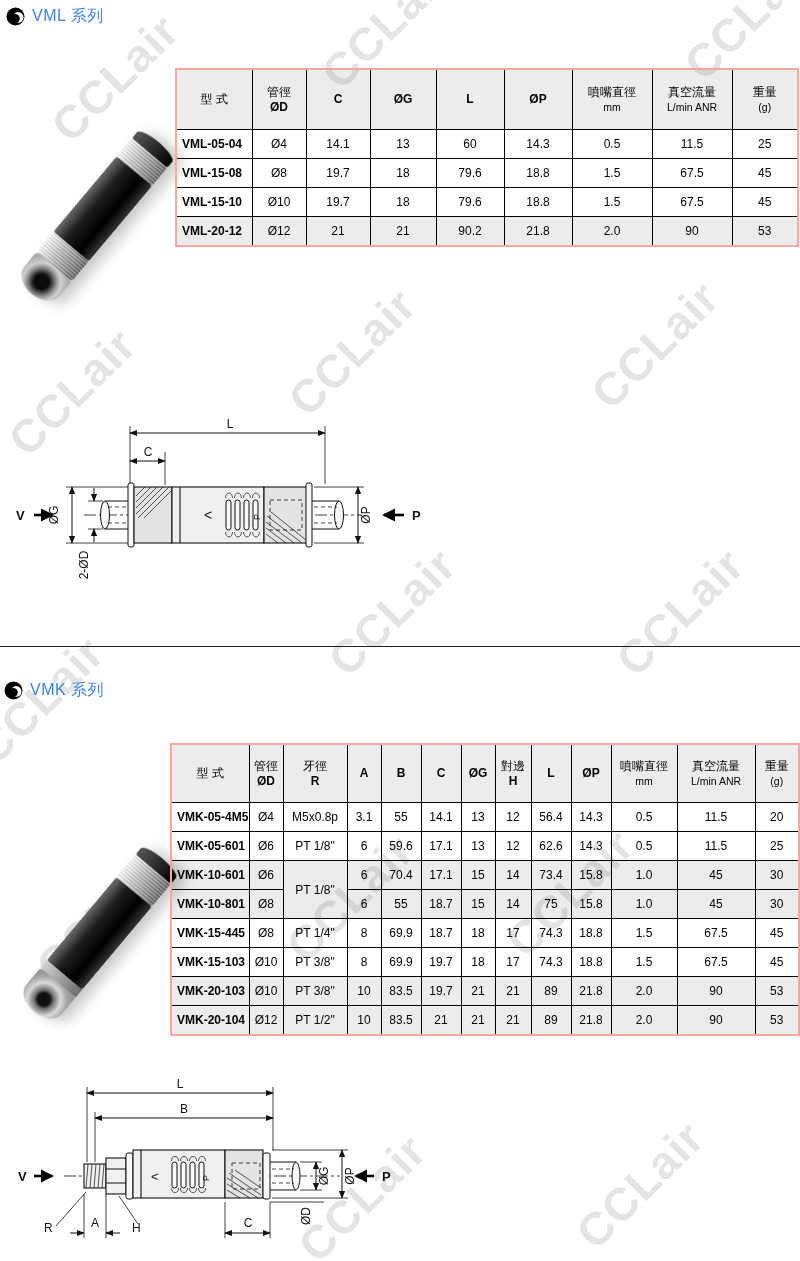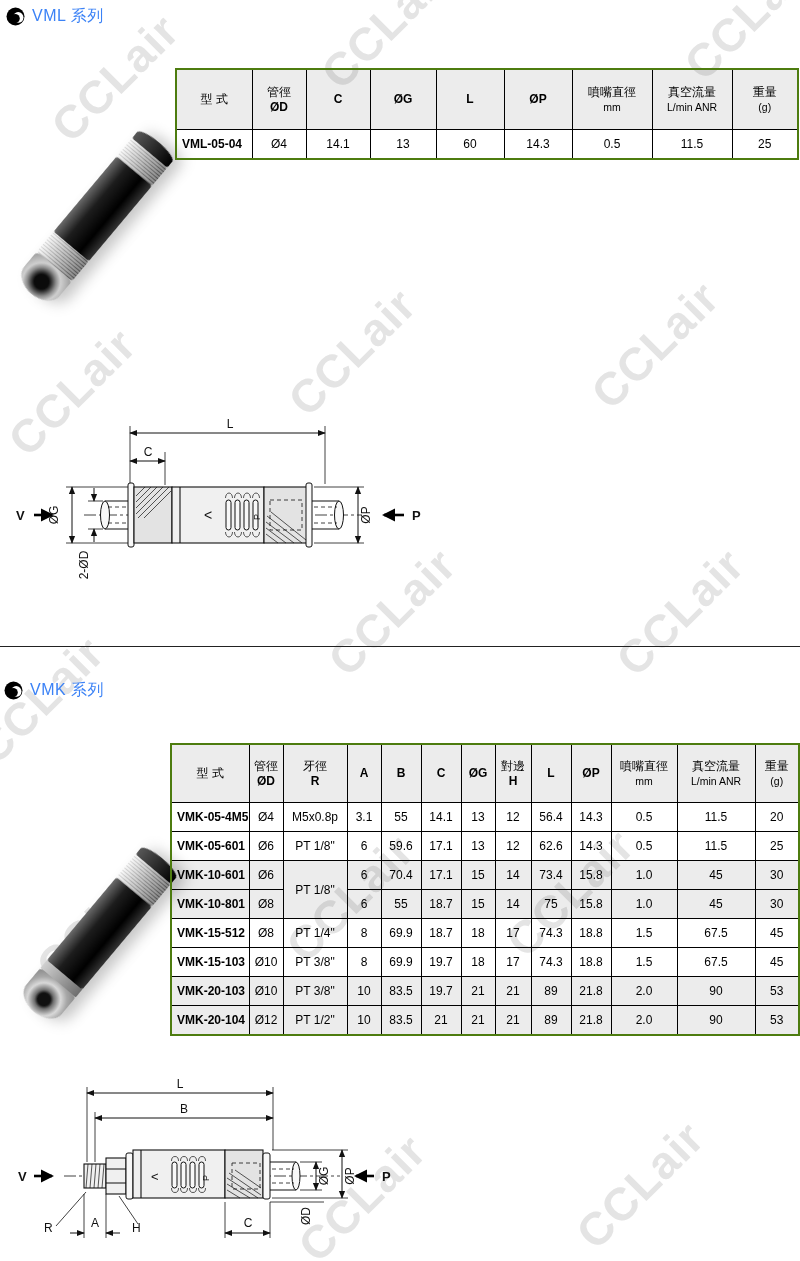--- a/index.html
+++ b/index.html
@@ -15,21 +15,21 @@
 
   
   .sec-head{position:absolute;display:flex;align-items:center;gap:7px;z-index:3;}
   .sec-head .ttl{font-size:16px;color:#3b82f6;letter-spacing:0.5px;}
   .bullet{display:block;}
 
   
   table.spec{border-collapse:collapse;table-layout:fixed;background:transparent;}
   table.spec td,table.spec th{border:1px solid #000;padding:0 4px;font-size:12px;
       text-align:center;vertical-align:middle;overflow:hidden;white-space:nowrap;}
-  table.spec{border:2px solid #4d7c0f;}
+  table.spec{border:2px solid #fca5a5;}
   table.spec th{font-weight:normal;background:rgba(0,0,0,0.075);}
   table.spec .h1{font-size:12px;line-height:15px;}
   table.spec .h2{font-size:12px;line-height:15px;}
   table.spec .h2s{font-size:10.5px;line-height:14px;}
   table.spec .b{font-weight:bold;}
   #vml-table th{height:59px;} #vml-table td{height:28px;}
   #vmk-table th{height:57px;} #vmk-table td{height:28px;}
   table.spec tr.shade td{background:rgba(0,0,0,0.075);}
   table.spec td.model{font-weight:bold;text-align:left;padding-left:5px;}
 
@@ -162,20 +162,53 @@
             <td class="model">VML-05-04</td>
             <td>Ø4</td>
             <td>14.1</td>
             <td>13</td>
             <td>60</td>
             <td>14.3</td>
             <td>0.5</td>
             <td>11.5</td>
             <td>25</td>
           </tr>
+          <tr>
+            <td class="model">VML-15-08</td>
+            <td>Ø8</td>
+            <td>19.7</td>
+            <td>18</td>
+            <td>79.6</td>
+            <td>18.8</td>
+            <td>1.5</td>
+            <td>67.5</td>
+            <td>45</td>
+          </tr>
+          <tr>
+            <td class="model">VML-15-10</td>
+            <td>Ø10</td>
+            <td>19.7</td>
+            <td>18</td>
+            <td>79.6</td>
+            <td>18.8</td>
+            <td>1.5</td>
+            <td>67.5</td>
+            <td>45</td>
+          </tr>
+          <tr class="shade">
+            <td class="model">VML-20-12</td>
+            <td>Ø12</td>
+            <td>21</td>
+            <td>21</td>
+            <td>90.2</td>
+            <td>21.8</td>
+            <td>2.0</td>
+            <td>90</td>
+            <td>53</td>
+          </tr>
         </tbody>
       </table>
   </div>
 
   <svg style="left:8px;top:392px" width="435" height="195" viewBox="0 0 435 195">
     <defs>
       <marker id="arr" viewBox="0 0 10 10" refX="9" refY="5" markerWidth="8" markerHeight="8" orient="auto-start-reverse">
         <path d="M0,1 L10,5 L0,9 z" fill="#111"></path>
       </marker>
       <marker id="arrb" viewBox="0 0 10 10" refX="8.5" refY="5" markerWidth="5.2" markerHeight="5.2" orient="auto-start-reverse">
@@ -384,21 +417,21 @@
             <td>18.7</td>
             <td>15</td>
             <td>14</td>
             <td>75</td>
             <td>15.8</td>
             <td>1.0</td>
             <td>45</td>
             <td>30</td>
           </tr>
           <tr>
-            <td class="model">VMK-15-512</td>
+            <td class="model">VMK-15-445</td>
             <td>Ø8</td>
             <td>PT 1/4"</td>
             <td>8</td>
             <td>69.9</td>
             <td>18.7</td>
             <td>18</td>
             <td>17</td>
             <td>74.3</td>
             <td>18.8</td>
             <td>1.5</td>

